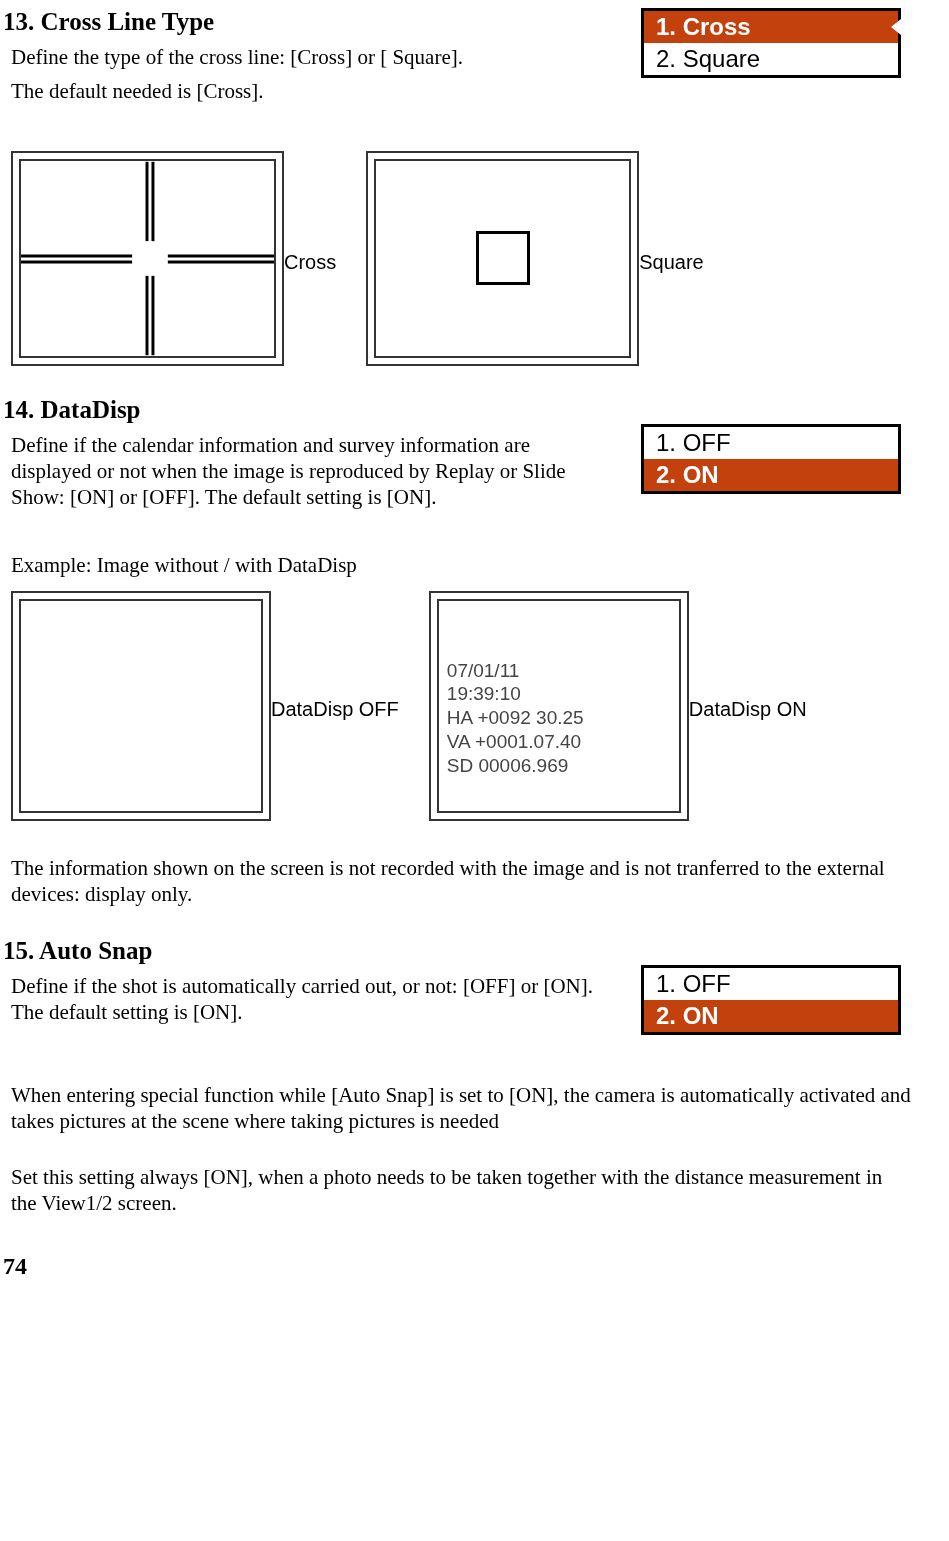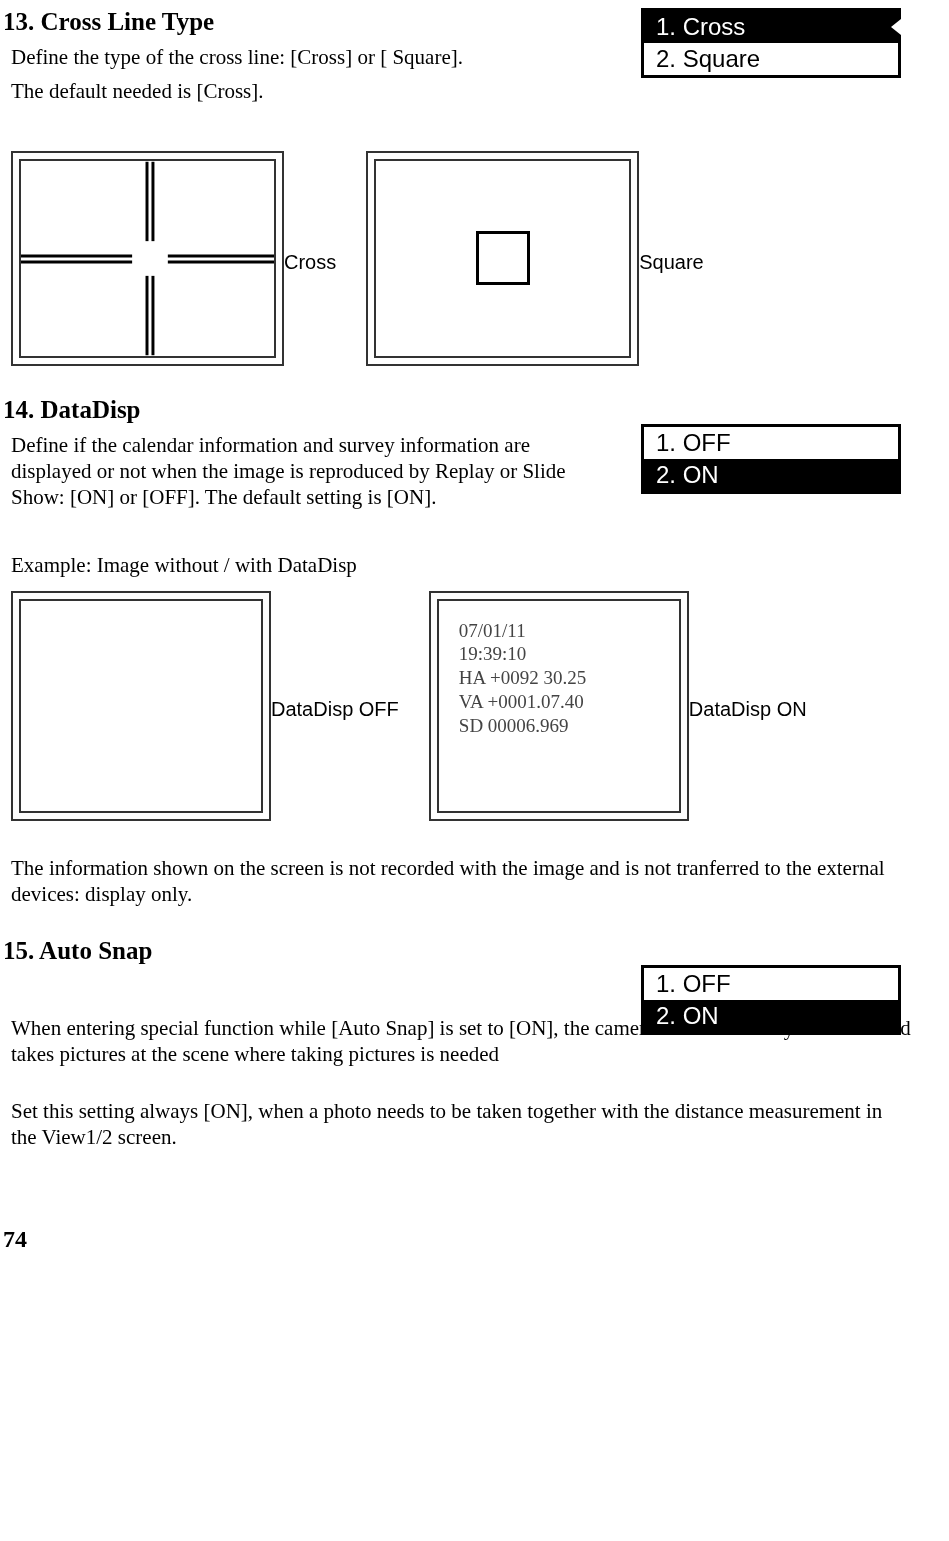--- a/index.html
+++ b/index.html
@@ -31,23 +31,24 @@
     font-size: 24px;
     line-height: 1.25;
     background: #fff;
     position: absolute;
   }
   .menu-box .row {
     padding: 1px 10px 1px 12px;
     white-space: nowrap;
   }
   .menu-box .row.sel {
-    background: #000000;
+    background: #c2410c;
     color: #fff;
     position: relative;
+    font-weight: bold;
   }
   .menu-box .row.sel.top-notch::after{
     content:"";
     position:absolute;
     right:-3px;
     top:50%;
     transform:translateY(-50%);
     width:0;height:0;
     border-top:8px solid transparent;
     border-bottom:8px solid transparent;
@@ -85,32 +86,33 @@
     font-size: 20px;
     margin-top: 8px;
   }
   .cross-svg { width: 100%; height: 100%; }
   .square-mark {
     width: 54px;
     height: 54px;
     border: 3px solid #000;
   }
   .data-text {
-    font-family: Liberation Serif, serif;
+    font-family: Liberation Sans, sans-serif;
     font-size: 19px;
     line-height: 1.25;
     color:#444;
-    padding-left: 20px;
+    padding-left: 8px;
     width:100%;
+    margin-top:40px;
   }
   .narrow-col { max-width: 580px; }
   .pagenum {
     font-size: 24px;
     font-weight: bold;
-    margin-top: 76px;
+    margin-top: 36px;
   }
   .spacer { height: 26px; }
   .spacer-sm { height: 14px; }
 </style>
 </head>
 <body>
 
 <div class="page">
 
   <div class="section">
@@ -197,20 +199,23 @@
     <p>The information shown on the screen is not recorded with the image and is not tranferred to the external devices: display only.</p>
   </div>
 
   <div class="section" style="margin-bottom:10px;">
     <div class="menu-box" style="top:28px; right:20px;">
       <div class="row">1. OFF</div>
       <div class="row sel">2. ON</div>
     </div>
 
     <h2>15. Auto Snap</h2>
+    <div style="max-width:620px;">
+      <p>Define if the shot is automatically carried out, or not: [OFF] or [ON]. The default setting is [ON].</p>
+    </div>
     <div class="spacer"></div>
     <div class="spacer-sm"></div>
     <p>When entering special function while [Auto Snap] is set to [ON], the camera is automatically activated and takes pictures at the scene where taking pictures is needed</p>
     <div class="spacer-sm"></div>
     <p>Set this setting always [ON], when a photo needs to be taken together with the distance measurement in the View1/2 screen.</p>
   </div>
 
   <div class="pagenum">74</div>
 </div>
 

